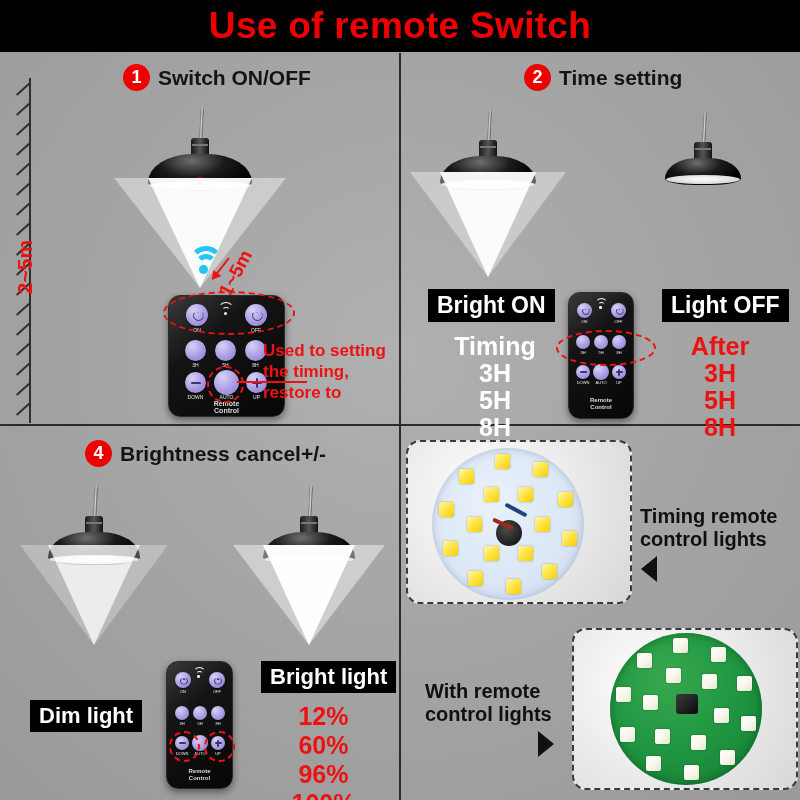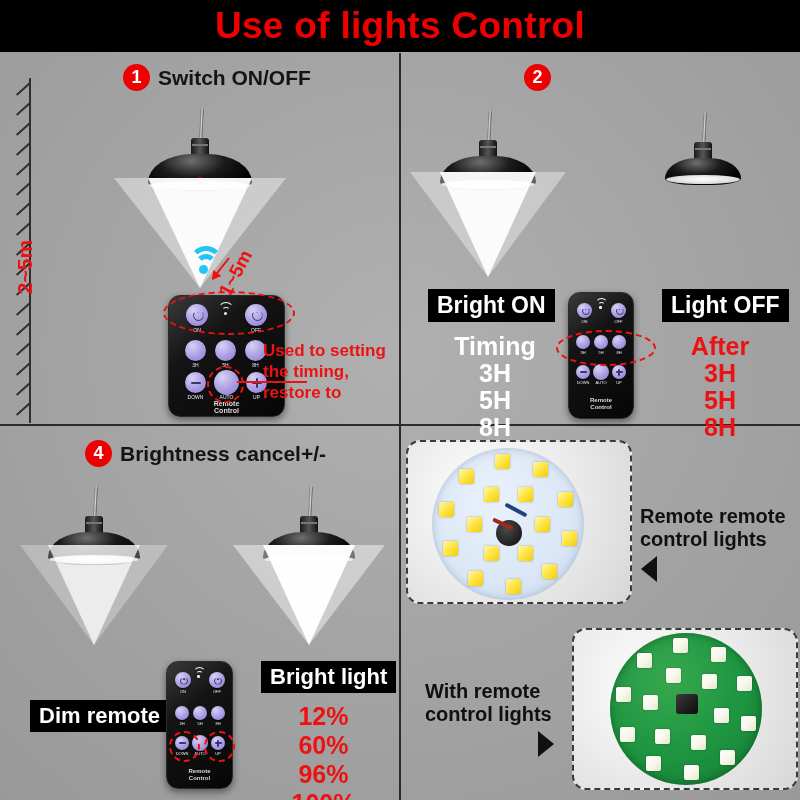--- a/index.html
+++ b/index.html
@@ -115,21 +115,21 @@
   .irmod{position:absolute;border-radius:3px;background:linear-gradient(135deg,#3b3b3b,#0b0b0b);}
   .wirered{position:absolute;height:4px;border-radius:2px;background:#9c2a1c;}
   .wireblue{position:absolute;height:4px;border-radius:2px;background:#20407e;}
 </style>
 </head>
 <body>
 
 <div class="page">
 
   <div class="title-bar"></div>
-  <div class="title-text">Use of lights Control</div>
+  <div class="title-text">Use of remote Switch</div>
 
   <div class="board"></div>
   <div class="vdiv"></div>
   <div class="hdiv"></div>
   <div class="vdiv2"></div>
 
   <div class="pnum" style="left:123px;top:64px;">1</div>
   <div class="ptitle" style="left:158px;top:66px;">Switch ON/OFF</div>
 
   <div class="wall-line"></div>
@@ -217,20 +217,21 @@
   <div class="dashed-circ" style="left:207px;top:366px;width:33px;height:33px;"></div>
   <div class="callout-line" style="left:237px;top:381px;width:70px;"></div>
 
   <div class="note-red" style="left:263px;top:340px;">
     <div>Used to setting</div>
     <div>the timing,</div>
     <div>restore to</div>
   </div>
 
   <div class="pnum" style="left:524px;top:64px;">2</div>
+  <div class="ptitle" style="left:559px;top:66px;">Time setting</div>
 
   <div class="lamp" style="left:440px;top:110px;width:96px;height:100px;">
     <div class="cord"></div>
     <div class="socket"></div>
     <div class="shade">
         <div class="rim"></div>
       </div>
   </div>
   <div class="beam" style="left:488px;top:172px;">
     <i style="border-width:105px 48px 0 48px;border-color:rgba(255,255,255,.93) transparent transparent transparent;margin-left:-48px;"></i>
@@ -320,21 +321,21 @@
     <div class="socket"></div>
     <div class="shade">
         <div class="rim"></div>
       </div>
   </div>
   <div class="beam" style="left:309px;top:545px;">
     <i style="border-width:100px 46px 0 46px;border-color:rgba(255,255,255,.98) transparent transparent transparent;margin-left:-46px;"></i>
     <i style="position:absolute;left:-76px;top:0;border-width:100px 76px 0 76px;border-color:rgba(255,255,255,.45) transparent transparent transparent;"></i>
   </div>
 
-  <div class="blackbox" style="left:30px;top:700px;font-size:22px;">Dim remote</div>
+  <div class="blackbox" style="left:30px;top:700px;font-size:22px;">Dim light</div>
   <div class="blackbox" style="left:261px;top:661px;font-size:22px;">Bright light</div>
   <div class="rpct" style="left:261px;top:702px;width:125px;">
     <div>12%</div>
     <div>60%</div>
     <div>96%</div>
     <div>100%</div>
   </div>
 
   <div class="remote" style="left:166px;top:661px;width:65px;height:126px;">
     <div class="rwifi" style="left:26px;top:5px;width:14px;height:11px;">
@@ -394,21 +395,21 @@
         <div class="led " style="left: 109.5px; top: 103.945px;"></div>
         <div class="led " style="left: 75.5px; top: 103.945px;"></div>
         <div class="led " style="left: 58.5px; top: 74.5px;"></div>
         <div class="led " style="left: 75.5px; top: 45.0551px;"></div>
       </div>
     <div class="hub" style="left:88px;top:78px;width:26px;height:26px;"></div>
     <div class="wirered" style="left:84px;top:80px;width:22px;transform:rotate(25deg);"></div>
     <div class="wireblue" style="left:96px;top:66px;width:24px;transform:rotate(28deg);"></div>
   </div>
   <div class="blk-note" style="left:640px;top:505px;">
-    <div>Remote remote</div>
+    <div>Timing remote</div>
     <div>control lights</div>
   </div>
   <div class="tri" style="left:641px;top:556px;border-top:13px solid transparent;border-bottom:13px solid transparent;border-right:16px solid #101010;"></div>
 
   <div class="photo" style="left:572px;top:628px;width:222px;height:158px;">
     <div class="pcb pcb-green" style="left:36px;top:3px;width:152px;height:152px;"></div>
     <div id="leds-green">
         <div class="led led-w" style="left: 98.922px; top: 7.74354px;"></div>
         <div class="led led-w" style="left: 137.462px; top: 16.6413px;"></div>
         <div class="led led-w" style="left: 163.412px; top: 46.4932px;"></div>

